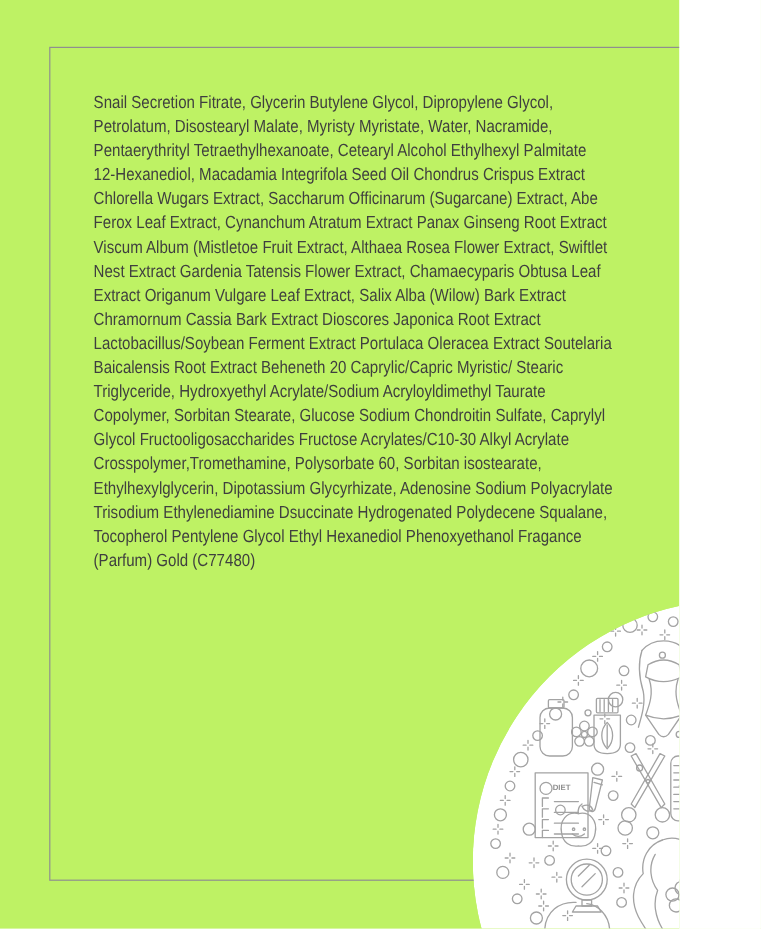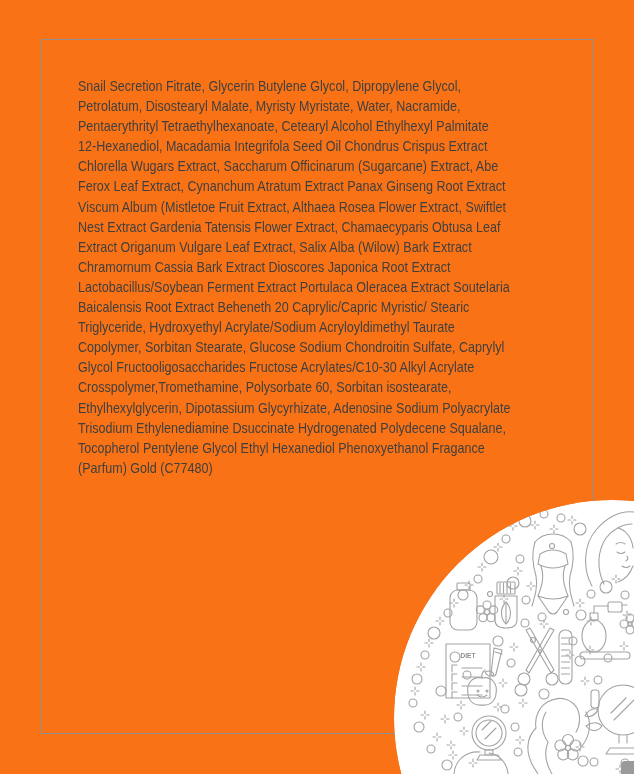--- a/index.html
+++ b/index.html
@@ -1,19 +1,19 @@
 <!DOCTYPE html>
 <html style="--page-bg: #ffffff; --frame-border: #8f8f8f; --text: #3f3f3f; --icon-stroke: #a3a3a3; --diet-text: #8e8e8e; --corner-shape: #9a9a9a;"><head>
 <meta charset="utf-8">
 <style>
   html, body { margin:0; padding:0; background:#ffffff; }
   .page {
     position: relative;
-    width: 634px; height: 774px;
-    background: #f97316;
+    width: 566px; height: 774px;
+    background: #bef264;
     overflow: hidden;
     font-family: "Liberation Sans", sans-serif;
   }
   .frame {
     position: absolute;
     left: 41px; top: 39px;
     width: 551px; height: 693px;
     border: 1px solid var(--frame-border, #8f8f8f);
     background: transparent;
   }

